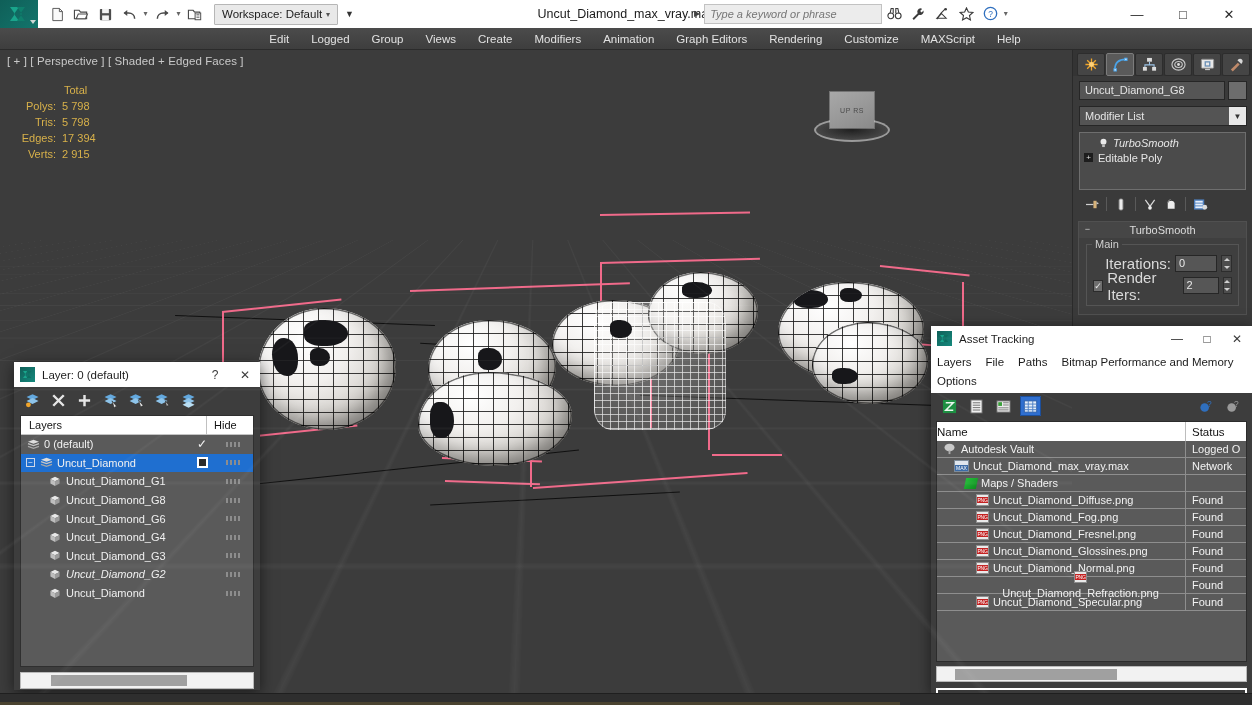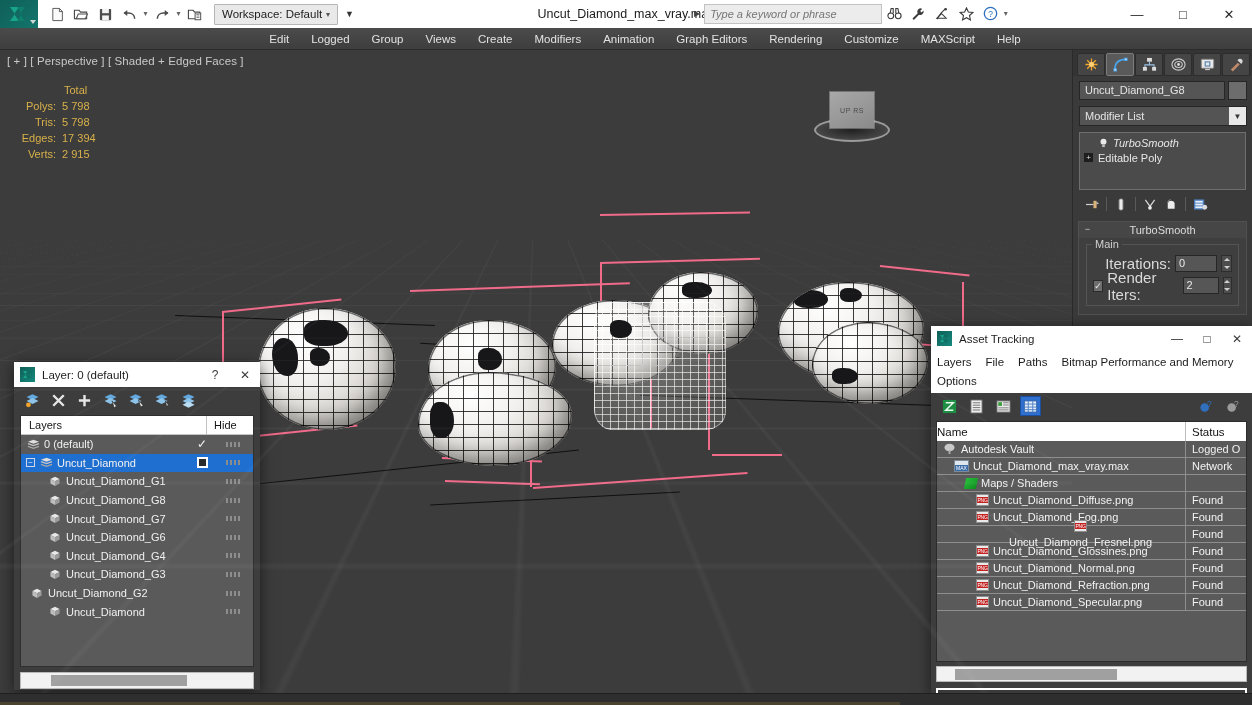--- a/index.html
+++ b/index.html
@@ -908,36 +908,20 @@
           </div>
           <div class="layer-row">
             <div class="lr-name" style="padding-left: 27px;">
               <span class="lr-icon">
                 <svg width="12" height="11" viewBox="0 0 13 12">
                   <path d="M6.5 .8l5 2.4-5 2.4-5-2.4z" fill="#e8e8e8"></path>
                   <path d="M1.5 3.2v5l5 2.6v-5z" fill="#bdbdbd"></path>
                   <path d="M11.5 3.2v5l-5 2.6v-5z" fill="#9b9b9b"></path>
                 </svg>
               </span>
-              <span>Uncut_Diamond_G7</span>
-            </div>
-            <div class="lr-boxcell"></div>
-            <div class="lr-dots">
-              <span class="dots-glyph"></span>
-            </div>
-          </div>
-          <div class="layer-row">
-            <div class="lr-name" style="padding-left: 27px;">
-              <span class="lr-icon">
-                <svg width="12" height="11" viewBox="0 0 13 12">
-                  <path d="M6.5 .8l5 2.4-5 2.4-5-2.4z" fill="#e8e8e8"></path>
-                  <path d="M1.5 3.2v5l5 2.6v-5z" fill="#bdbdbd"></path>
-                  <path d="M11.5 3.2v5l-5 2.6v-5z" fill="#9b9b9b"></path>
-                </svg>
-              </span>
               <span>Uncut_Diamond_G6</span>
             </div>
             <div class="lr-boxcell"></div>
             <div class="lr-dots">
               <span class="dots-glyph"></span>
             </div>
           </div>
           <div class="layer-row">
             <div class="lr-name" style="padding-left: 27px;">
               <span class="lr-icon">
@@ -964,21 +948,21 @@
                 </svg>
               </span>
               <span>Uncut_Diamond_G3</span>
             </div>
             <div class="lr-boxcell"></div>
             <div class="lr-dots">
               <span class="dots-glyph"></span>
             </div>
           </div>
           <div class="layer-row">
-            <div class="lr-name" style="padding-left: 9px;">
+            <div class="lr-name" style="padding-left: 27px; font-style: italic;">
               <span class="lr-icon">
                 <svg width="12" height="11" viewBox="0 0 13 12">
                   <path d="M6.5 .8l5 2.4-5 2.4-5-2.4z" fill="#e8e8e8"></path>
                   <path d="M1.5 3.2v5l5 2.6v-5z" fill="#bdbdbd"></path>
                   <path d="M11.5 3.2v5l-5 2.6v-5z" fill="#9b9b9b"></path>
                 </svg>
               </span>
               <span>Uncut_Diamond_G2</span>
             </div>
             <div class="lr-boxcell"></div>
@@ -1124,21 +1108,21 @@
           </div>
           <div class="at-row">
             <div class="at-cname" style="padding-left: 39px;">
               <span class="png-ico"></span>
               <span>Uncut_Diamond_Fog.png</span>
             </div>
             <div class="at-sep"></div>
             <div class="at-cstatus">Found</div>
           </div>
           <div class="at-row">
-            <div class="at-cname" style="padding-left: 39px; flex-direction: column;">
+            <div class="at-cname" style="padding-left: 39px;">
               <span class="png-ico"></span>
               <span>Uncut_Diamond_Fresnel.png</span>
             </div>
             <div class="at-sep"></div>
             <div class="at-cstatus">Found</div>
           </div>
           <div class="at-row">
             <div class="at-cname" style="padding-left: 39px;">
               <span class="png-ico"></span>
               <span>Uncut_Diamond_Glossines.png</span>
@@ -1148,21 +1132,21 @@
           </div>
           <div class="at-row">
             <div class="at-cname" style="padding-left: 39px;">
               <span class="png-ico"></span>
               <span>Uncut_Diamond_Normal.png</span>
             </div>
             <div class="at-sep"></div>
             <div class="at-cstatus">Found</div>
           </div>
           <div class="at-row">
-            <div class="at-cname" style="padding-left: 39px;">
+            <div class="at-cname" style="padding-left: 39px; flex-direction: column;">
               <span class="png-ico"></span>
               <span>Uncut_Diamond_Refraction.png</span>
             </div>
             <div class="at-sep"></div>
             <div class="at-cstatus">Found</div>
           </div>
           <div class="at-row">
             <div class="at-cname" style="padding-left: 39px;">
               <span class="png-ico"></span>
               <span>Uncut_Diamond_Specular.png</span>

